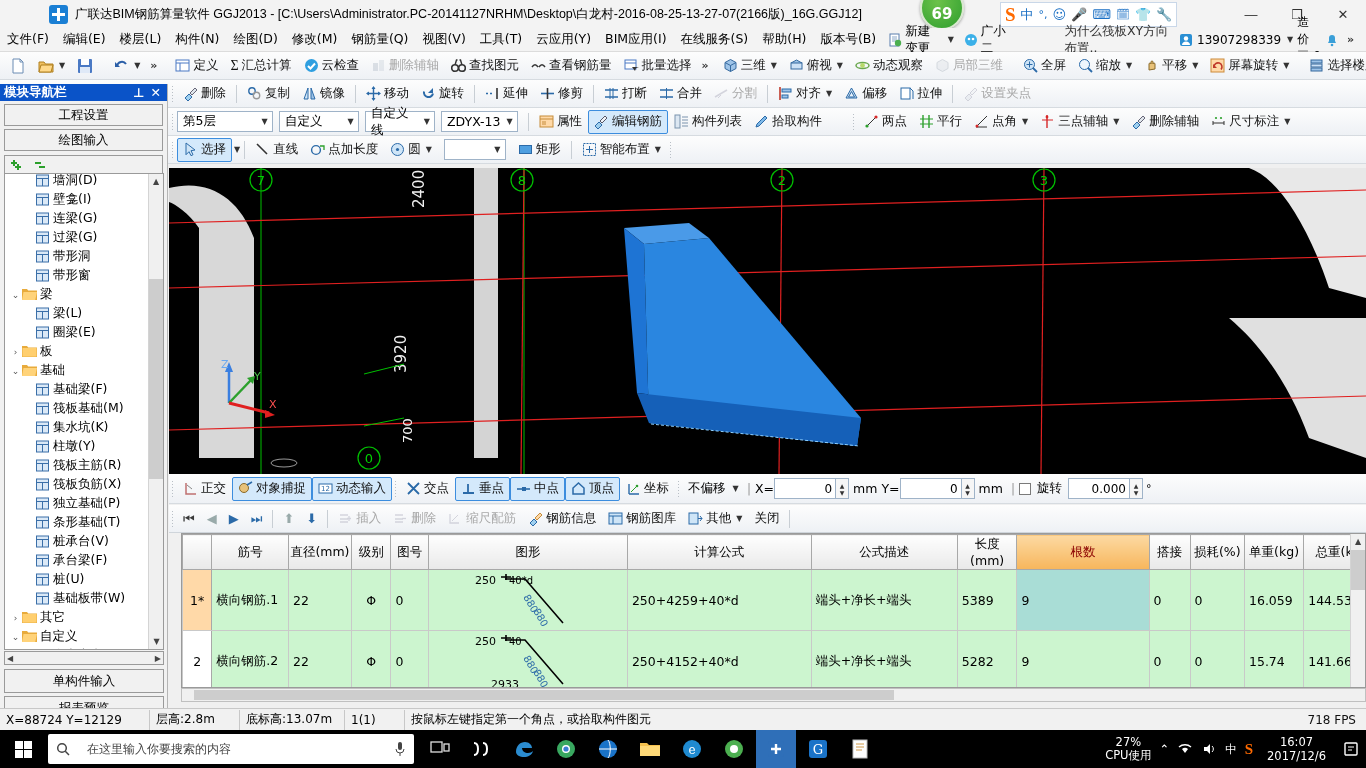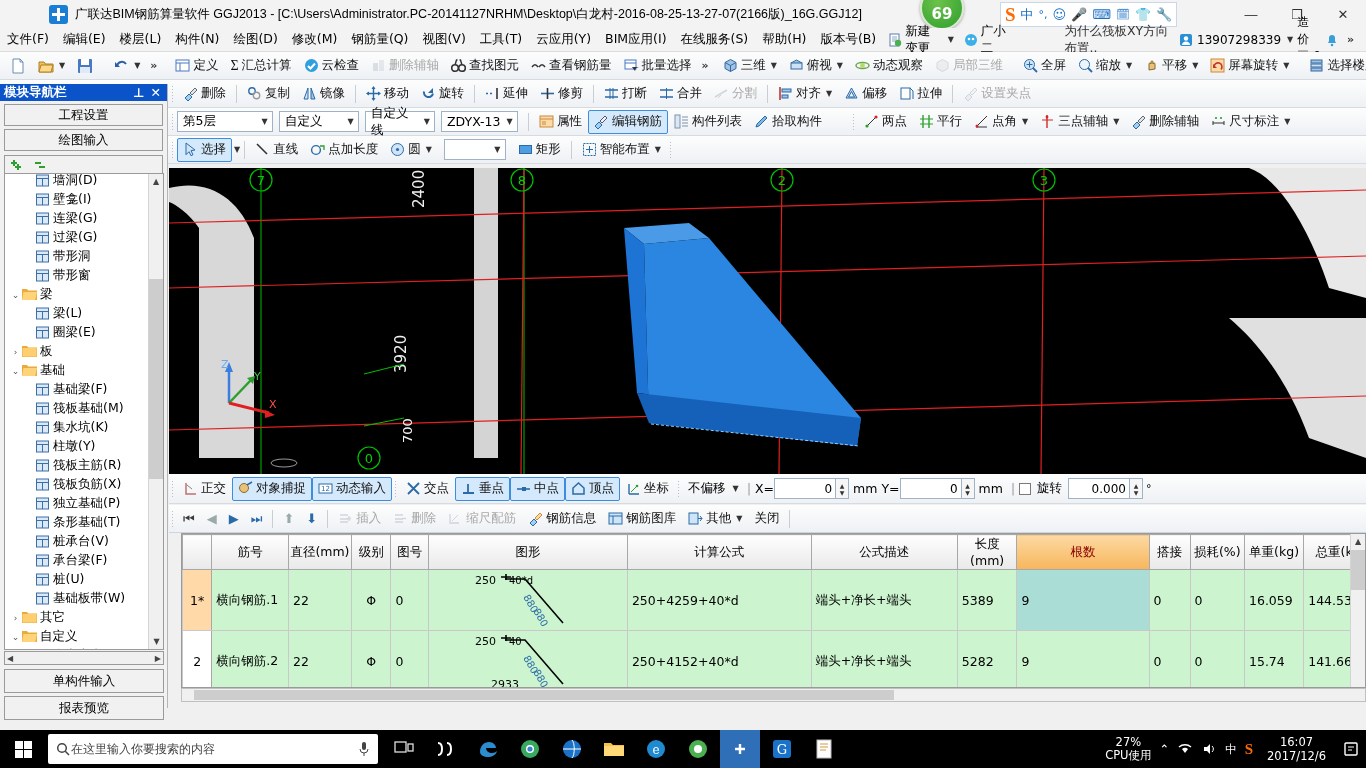--- a/index.html
+++ b/index.html
@@ -251,22 +251,22 @@
     position: absolute; left: 0; top: 730px; width: 1366px; height: 38px;
     background: #000; display: flex; align-items: center;
   }
   .start-btn {
     width: 46px; height: 38px; display: flex; align-items: center; justify-content: center;
   }
   .win-logo { width: 17px; height: 17px; display: grid;
     grid-template-columns: 8px 8px; grid-template-rows: 8px 8px; gap: 1px; }
   .win-logo i { background: #fff; display: block; }
   .search-box {
-    width: 330px; height: 30px; background: #fff; border-radius: 2px;
-    display: flex; align-items: center; margin-left: 2px; padding: 0 8px; gap: 1px;
+    width: 366px; height: 30px; background: #fff; border-radius: 2px;
+    display: flex; align-items: center; margin-left: 2px; padding: 0 8px; gap: 17px;
   }
   .search-box .ph { font-size: 12px; color: #444; }
   .tb-icons { display: flex; align-items: center; gap: 2px; margin-left: 6px; }
   .tb-ico {
     width: 40px; height: 38px; display: flex; align-items: center; justify-content: center;
   }
   .tray {
     margin-left: auto; display: flex; align-items: center; gap: 8px;
     color: #fff; font-size: 11.5px; padding-right: 4px;
   }
@@ -1370,20 +1370,28 @@
       </table>
     <div class="grid-vbar">
       <div class="arrow-box" style="height:15px;display:flex;align-items:center;justify-content:center;font-size:8px;color:#444">▲</div>
       <div class="thumb"></div>
     </div>
   </div>
   <div class="grid-hbar">
     <div class="thumb"></div>
   </div>
 
+  <div class="statusbar">
+    <div class="sb-cell" style="width:150px">X=88724  Y=12129</div>
+    <div class="sb-cell" style="width:90px">层高:2.8m</div>
+    <div class="sb-cell" style="width:105px">底标高:13.07m</div>
+    <div class="sb-cell" style="width:60px">1(1)</div>
+    <div class="sb-cell" style="border-right:none">按鼠标左键指定第一个角点，或拾取构件图元</div>
+    <div class="sb-right">718 FPS</div>
+  </div>
 
   <div class="taskbar">
     <div class="start-btn">
       <span class="win-logo">
           <i></i>
           <i></i>
           <i></i>
           <i></i>
         </span>
     </div>

